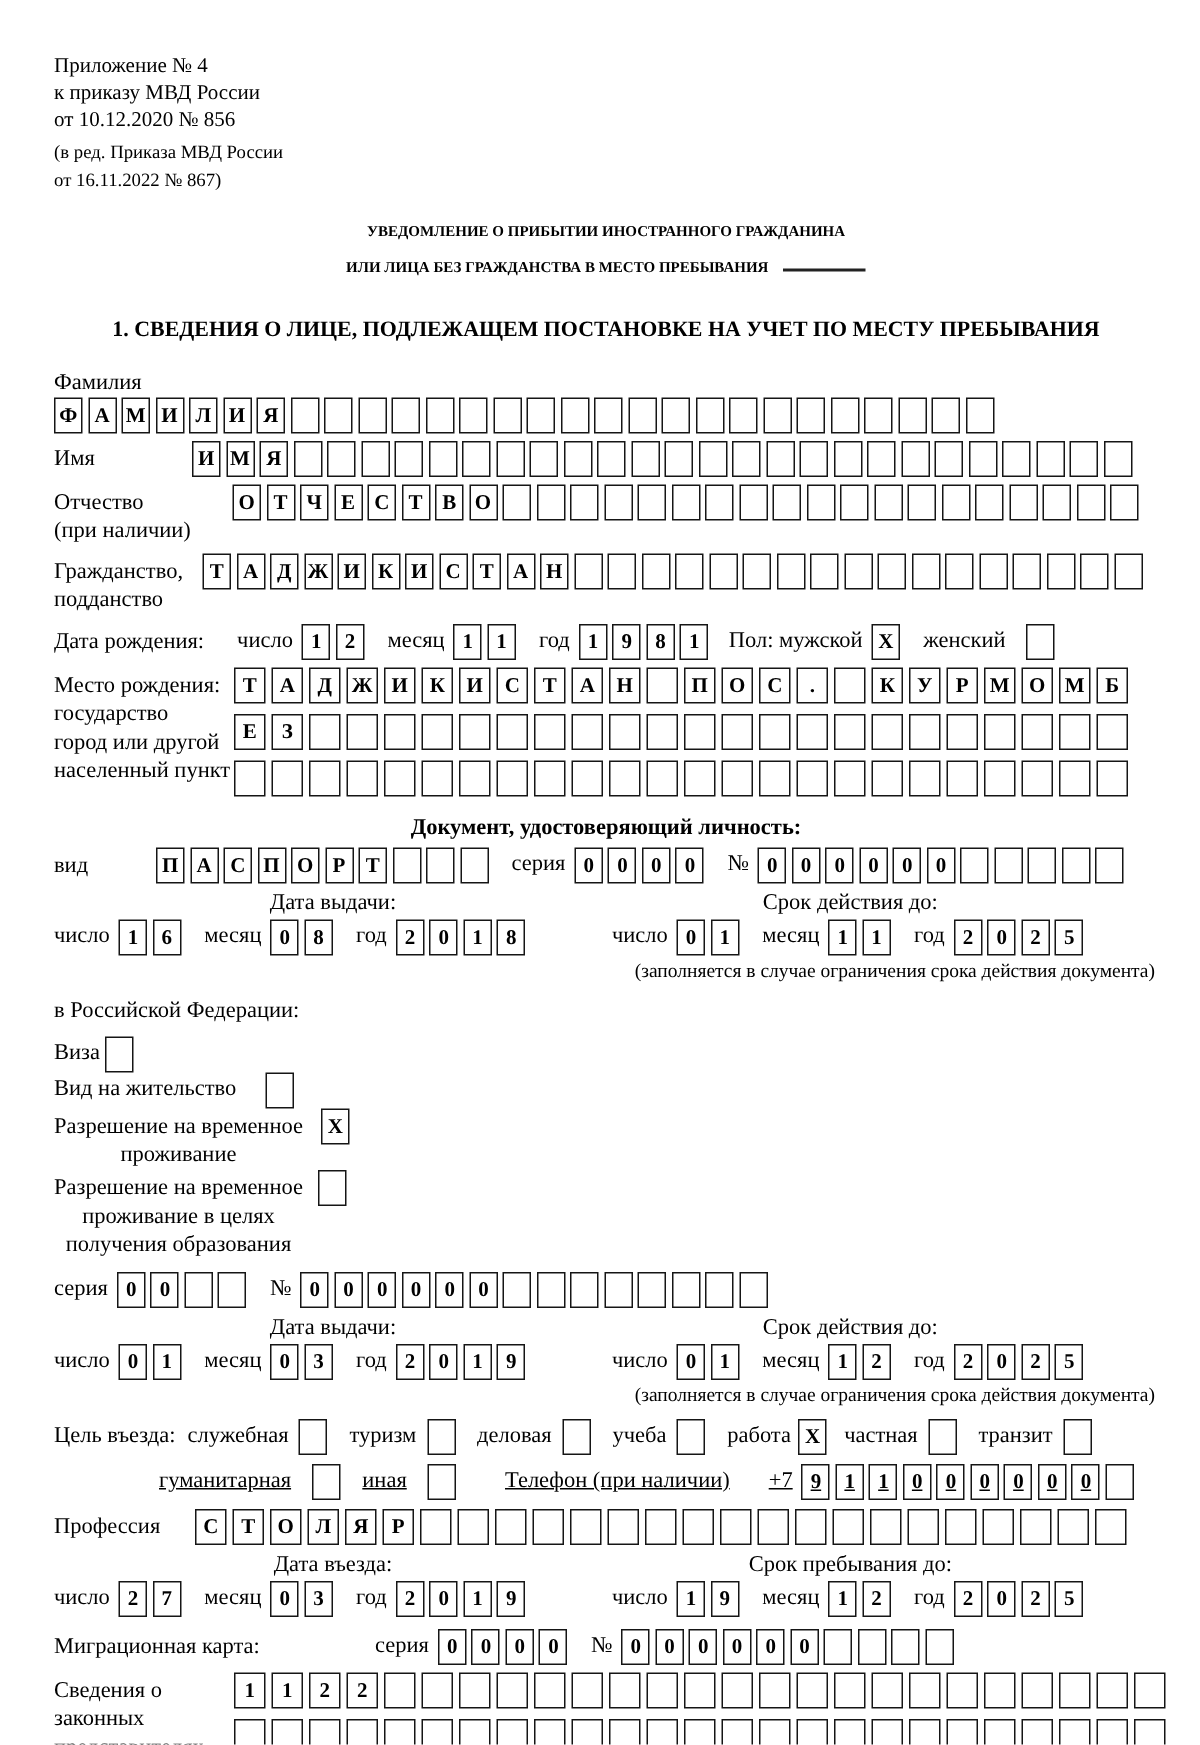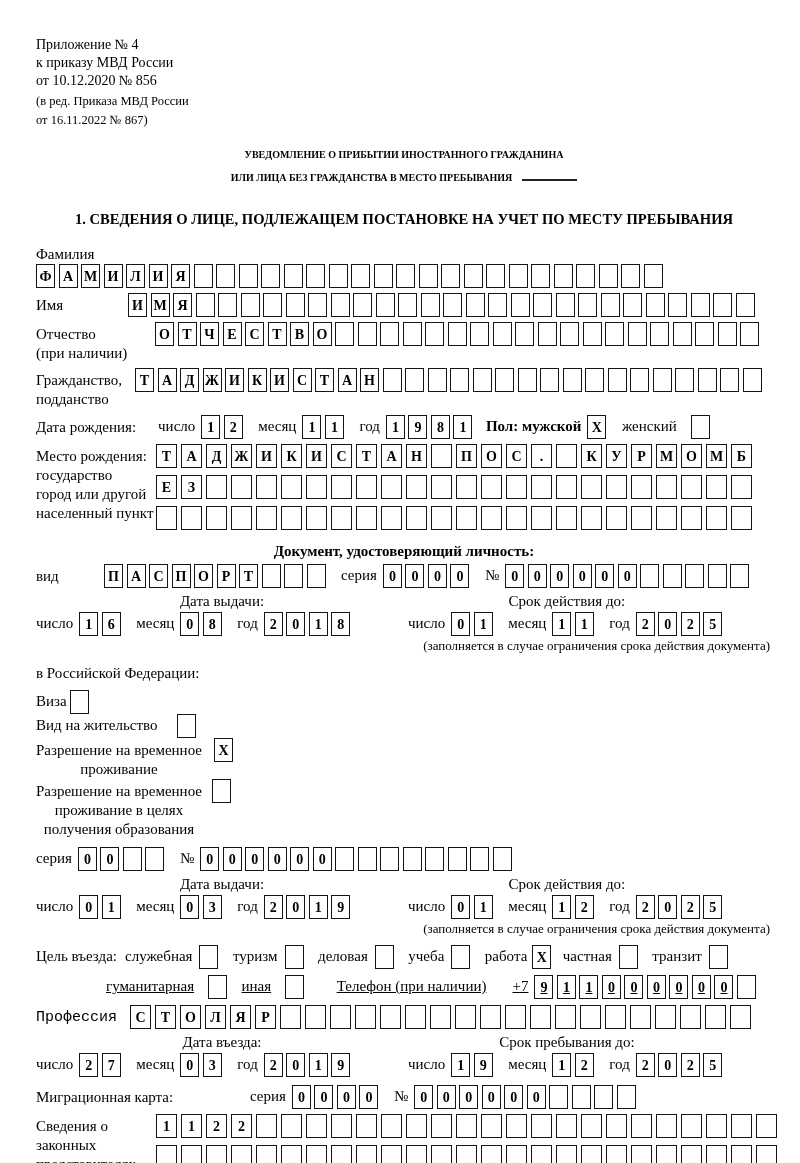--- a/index.html
+++ b/index.html
@@ -19,21 +19,21 @@
 
   
   .cells{display:inline-flex;flex:0 0 auto;}
   .cell{flex:0 0 auto;box-sizing:border-box;width:19px;height:24px;border:1.6px solid #151515;
         margin-right:3.5px;display:flex;align-items:center;justify-content:center;
         font-size:14px;font-weight:bold;padding-top:1px;}
   .wide .cell{width:21px;margin-right:4px;}
 
   .frow{display:flex;align-items:flex-start;margin-bottom:5px;}
   .flabel{flex:0 0 auto;padding-top:3px;line-height:19px;}
-  .w92{width:92px;} .w119{width:119px;} .w99{width:99px;} .w120{width:120px;} .w94{width:94px;font-family:Liberation Mono, monospace;}
+  .w92{width:92px;} .w119{width:119px;} .w99{width:99px;} .w120{width:120px;} .w94{width:94px;}
   .stack{display:flex;flex-direction:column;}
   .stack .cells{margin-bottom:7px;}
 
   .dl{margin:0 6px 0 12px;padding-top:3px;}
   .dl0{margin-left:0;}
   .dochead{font-weight:bold;text-align:center;margin:6px 0 4px 0;}
 
   .dates{display:flex;margin-top:4px;}
   .dategrp{}
   .dategrp-head{text-align:center;margin-bottom:2px;}
@@ -219,21 +219,21 @@
         <span class="cell">1</span>
         <span class="cell">1</span>
       </div>
     <span class="dl">год</span>
     <div class="cells">
         <span class="cell">1</span>
         <span class="cell">9</span>
         <span class="cell">8</span>
         <span class="cell">1</span>
       </div>
-    <span class="dl" style="margin-left:10px;font-weight:bold;">Пол: мужской</span>
+    <span class="dl" style="margin-left:10px;">Пол: мужской</span>
     <div class="cells">
         <span class="cell">X</span>
       </div>
     <span class="dl" style="margin-left:12px;">женский</span>
     <div class="cells" style="margin-left:8px;">
         <span class="cell"></span>
       </div>
   </div>
 
   <div class="frow" style="margin-top:4px;">

